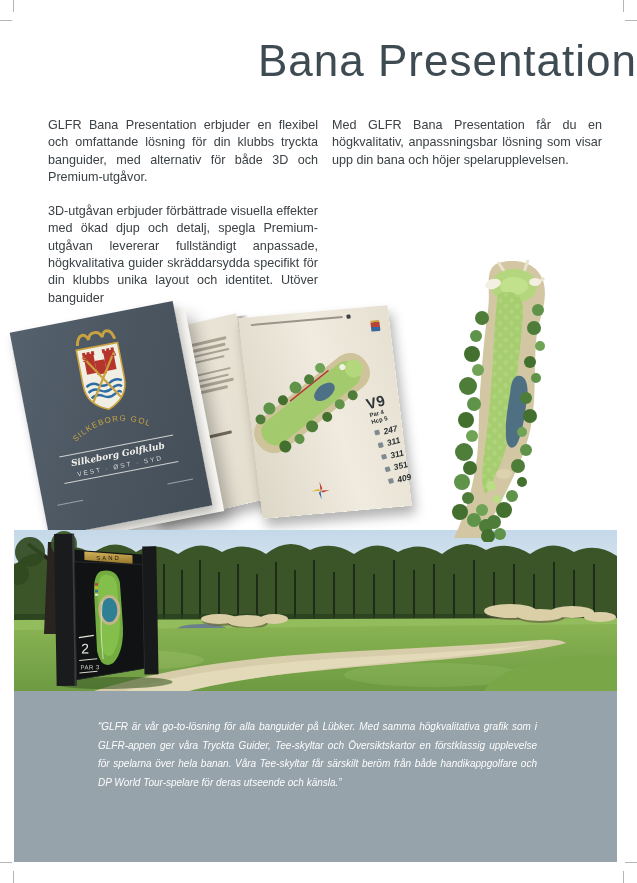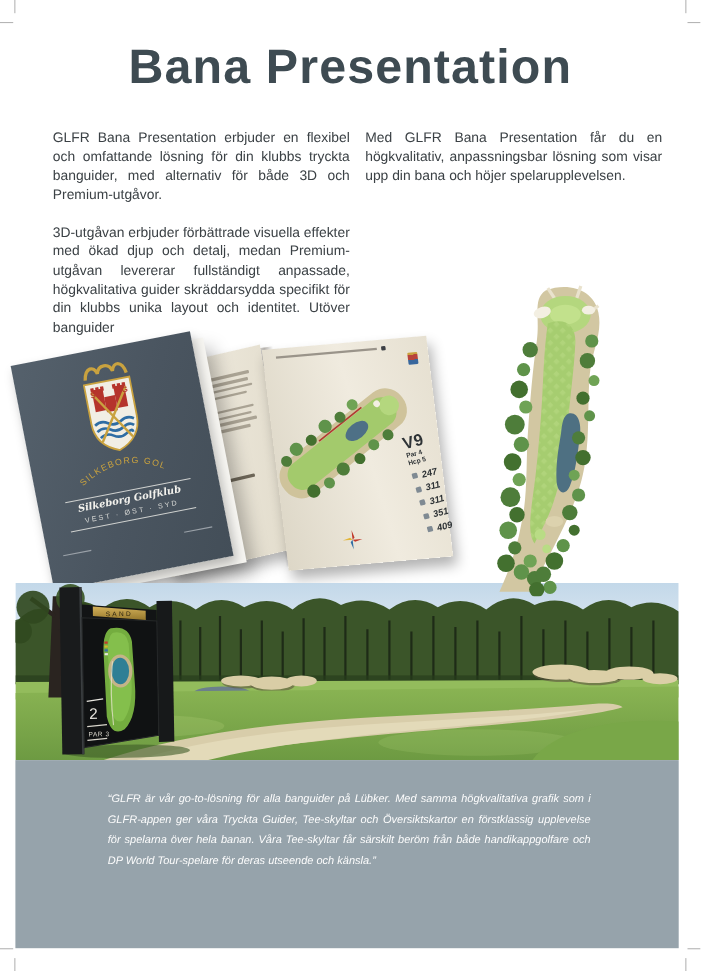--- a/index.html
+++ b/index.html
@@ -5,22 +5,22 @@
   html,body{margin:0;padding:0;background:#ffffff;}
   .sheet{position:relative;width:637px;height:883px;background:#fff;overflow:hidden;
          font-family:"Liberation Sans",sans-serif;}
 
   
   .crop{position:absolute;background:#b5b5b5;}
   .crop.v{width:1px;height:12px;}
   .crop.h{width:12px;height:1px;}
 
   
-  .title{position:absolute;top:36px;left:0;width:100%;text-align:center;
-         font-size:44px;font-weight:700;letter-spacing:1px;color:#3e4b52;}
+  .title{position:absolute;top:36px;left:0;width:100%;text-align:right;
+         font-size:44px;font-weight:400;letter-spacing:1px;color:#3e4b52;}
 
   
   .cols{position:absolute;top:117px;left:48px;width:554px;display:flex;gap:14px;}
   .col{width:270px;font-size:12.6px;line-height:17.3px;color:#3b4145;text-align:justify;}
   .col p{margin:0 0 17px 0;}
 
   
   .booklet{position:absolute;left:10px;top:293px;width:425px;height:248px;}
   .cover-underlay{position:absolute;left:28px;top:28px;width:168px;height:208px;
         background:#f7f6f2;transform:rotate(-11deg);box-shadow:6px 10px 16px rgba(0,0,0,.28);}
@@ -85,21 +85,21 @@
   <div class="crop v" style="left:13px;top:871px;"></div>
   <div class="crop v" style="left:623px;top:871px;"></div>
   <div class="crop h" style="left:0;top:862px;"></div>
   <div class="crop h" style="left:625px;top:862px;"></div>
 
   <div class="title">Bana Presentation</div>
 
   <div class="cols">
     <div class="col">
       <p>GLFR Bana Presentation erbjuder en flexibel och omfattande lösning för din klubbs tryckta banguider, med alternativ för både 3D och Premium-utgåvor.</p>
-      <p>3D-utgåvan erbjuder förbättrade visuella effekter med ökad djup och detalj, medan Premium-utgåvan levererar fullständigt anpassade, högkvalitativa guider skräddarsydda specifikt för din klubbs unika layout och identitet. Utöver banguider</p>
+      <p>3D-utgåvan erbjuder förbättrade visuella effekter med ökad djup och detalj, spegla Premium-utgåvan levererar fullständigt anpassade, högkvalitativa guider skräddarsydda specifikt för din klubbs unika layout och identitet. Utöver banguider</p>
     </div>
     <div class="col">
       <p>Med GLFR Bana Presentation får du en högkvalitativ, anpassningsbar lösning som visar upp din bana och höjer spelarupplevelsen.</p>
     </div>
   </div>
 
   <div class="booklet">
     <div class="spine"></div>
 
     <div class="page page-left">

